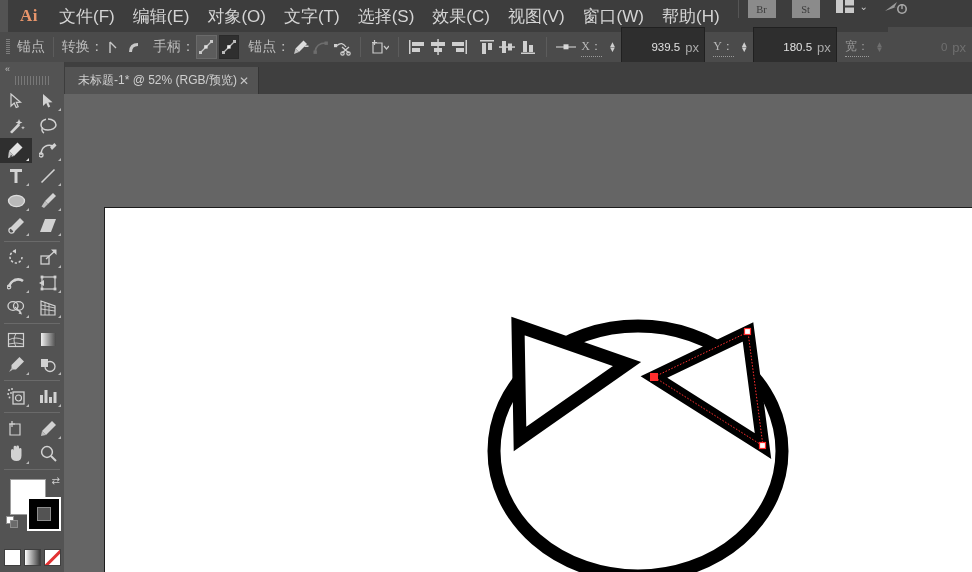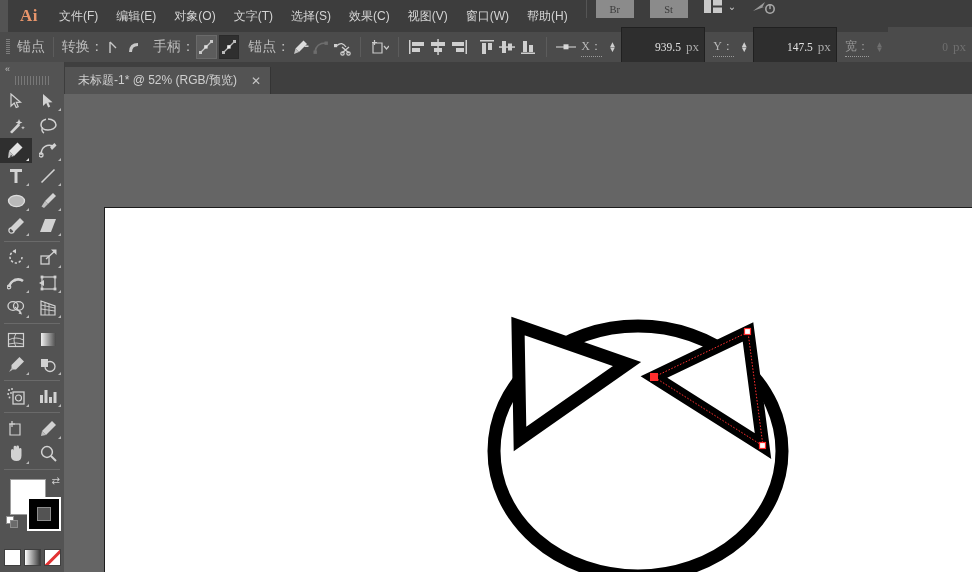--- a/index.html
+++ b/index.html
@@ -14,26 +14,26 @@
   #menubar{
     position:absolute;left:8px;top:0;width:972px;height:32px;
     background:#3d3d3d;display:flex;align-items:flex-start;
   }
   #app-logo{
     width:42px;height:32px;display:flex;align-items:center;justify-content:center;
     color:#e8956b;font-size:17px;font-weight:bold;font-family:"Liberation Serif",serif;
     letter-spacing:.5px;
   }
   .menu-item{
-    color:#d4d4d4;font-size:12px;padding:0 9px;height:32px;
+    color:#d4d4d4;font-size:17px;padding:0 9px;height:32px;
     display:flex;align-items:center;white-space:nowrap;cursor:default;
   }
   .mb-sep{width:1px;height:18px;background:#555;margin:0 9px;}
   .sq-btn{
-    width:38px;height:18px;background:#8b8b8b;color:#3a3a3a;
+    width:28px;height:18px;background:#8b8b8b;color:#3a3a3a;
     font-size:10.5px;display:flex;align-items:center;justify-content:center;
     margin-right:16px;font-family:"Liberation Serif",serif;
   }
   .arr-panel{display:flex;align-items:center;gap:6px;margin-right:4px;}
   .chev{color:#c9c9c9;font-size:10px;}
   #power-icon{margin-left:12px;display:flex;align-items:center;}
 
   
   #controlbar{
     position:absolute;left:0;top:32px;width:972px;height:30px;
@@ -55,39 +55,39 @@
   .num-field{
     display:flex;align-items:center;
   }
   .spin{
     display:flex;flex-direction:column;align-items:center;justify-content:center;
     width:13px;height:20px;color:#cfcfcf;line-height:5px;font-size:8px;margin-right:2px;
   }
   .nbox{
     background:#2e2e2e;border:1px solid #202020;color:#e0e0e0;
     height:17px;min-width:72px;display:flex;align-items:center;justify-content:flex-end;
-    padding:11px 5px;font-size:11.5px;font-family:Liberation Serif, serif;
+    padding:11px 5px;font-size:11.5px;font-family:Liberation Sans, sans-serif;
     gap:5px;
   }
   .nbox .unit{color:#a9a9a9;font-size:13px;}
   .nbox.off{background:#4b4b4b;border-color:#4b4b4b;color:#6f6f6f;}
   .nbox.off .unit{color:#6f6f6f;}
   .axis{
     color:#b9b9b9;font-size:12px;font-family:"Liberation Serif",serif;
     margin:0 4px 0 2px;border-bottom:1px dotted #9a9a9a;padding-bottom:1px;
   }
 
   
   #tabbar{
     position:absolute;left:64px;top:62px;width:908px;height:32px;
     background:#3f3f3f;display:flex;align-items:flex-end;
   }
   #doc-tab{
     height:27px;background:#535353;display:flex;align-items:center;
-    padding:0 9px 0 14px;gap:14px;border-right:1px solid #343434;
+    padding:0 9px 0 14px;gap:2px;border-right:1px solid #343434;
   }
   #doc-tab .title{color:#cfcfcf;font-size:12px;white-space:nowrap;}
   #doc-tab .x{color:#c5c5c5;font-size:12px;line-height:1;cursor:pointer;}
 
   
   #toolbar{
     position:absolute;left:0;top:62px;width:64px;height:510px;background:#535353;
     border-right:1px solid #3d3d3d;
   }
   #tb-collapse{height:13px;display:flex;align-items:center;padding-left:5px;color:#bdbdbd;font-size:9px;}
@@ -302,21 +302,21 @@
       <span class="nbox">
         <span>939.5</span>
         <span class="unit">px</span>
       </span>
     </div>
     <div style="width:8px"></div>
     <div class="num-field">
       <span class="axis">Y：</span>
       <span class="spin">▲<br>▼</span>
       <span class="nbox">
-        <span>147.5</span>
+        <span>180.5</span>
         <span class="unit">px</span>
       </span>
     </div>
     <div style="width:8px"></div>
     <div class="num-field">
       <span class="axis" style="color:#9a9a9a">宽：</span>
       <span class="spin" style="color:#6f6f6f">▲<br>▼</span>
       <span class="nbox off">
         <span>0</span>
         <span class="unit">px</span>

